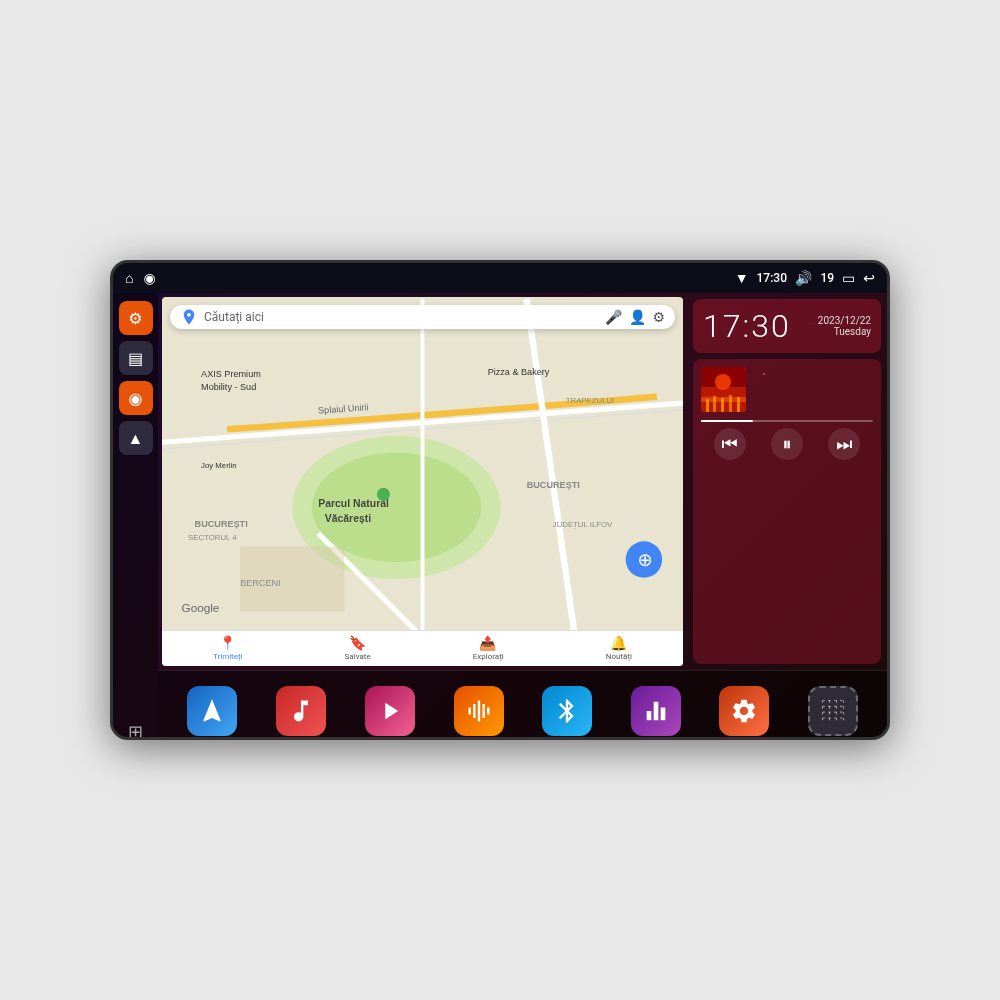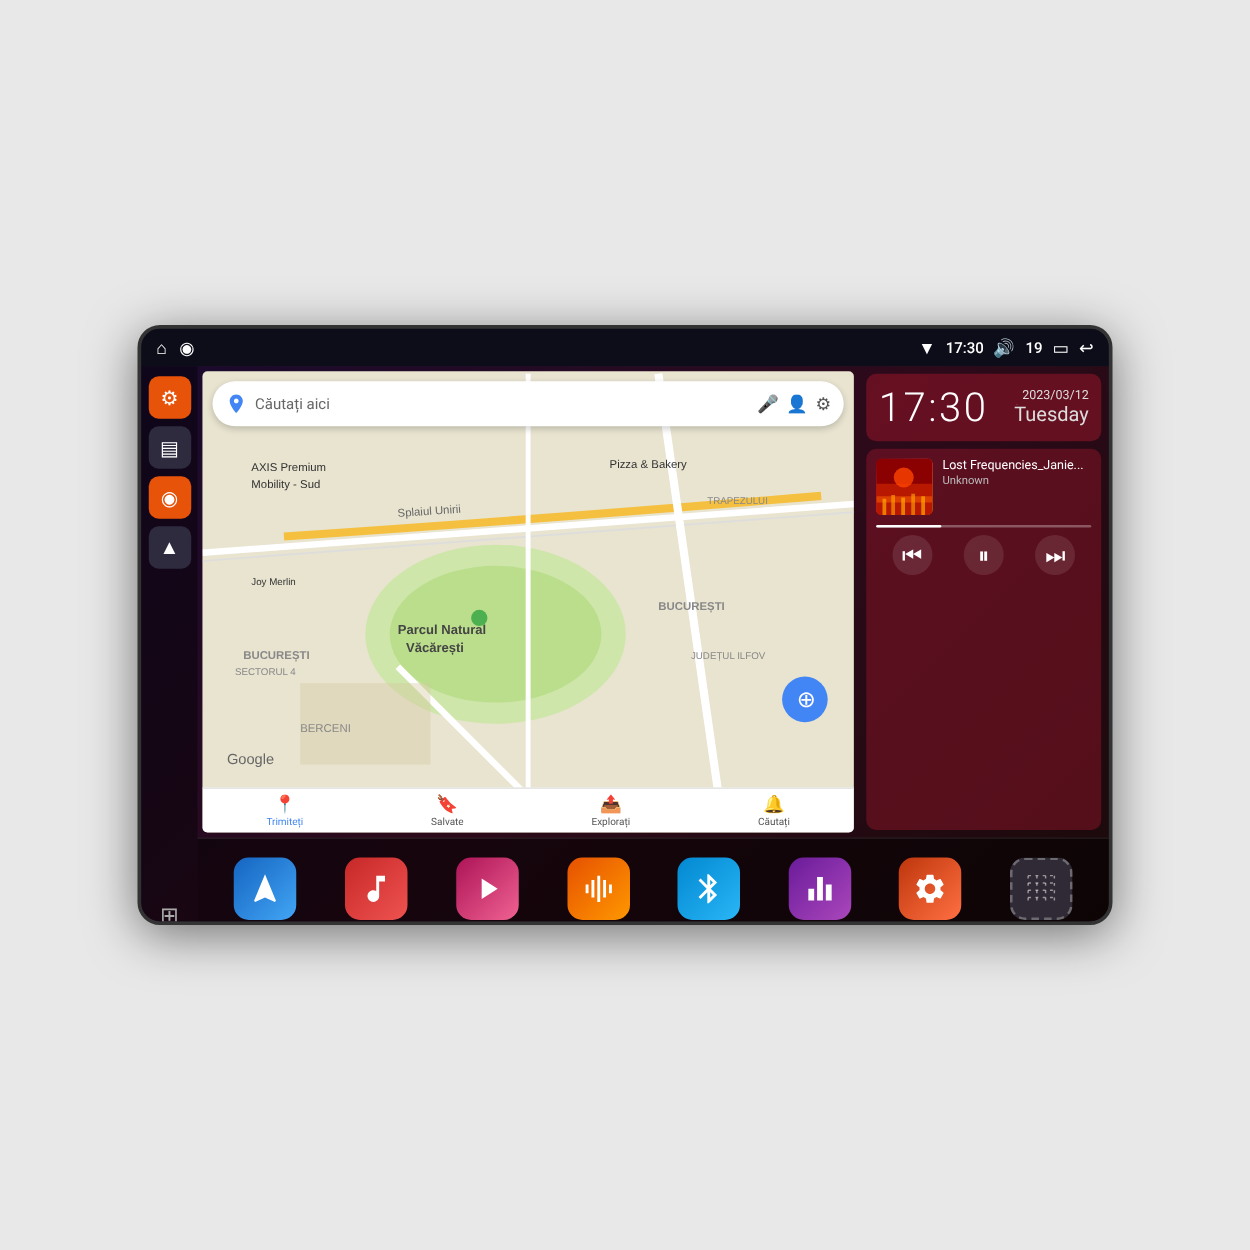--- a/index.html
+++ b/index.html
@@ -124,21 +124,21 @@
       border-radius: 4px;
       margin: 4px;
     }
     .map-search-bar {
       position: absolute;
       top: 8px;
       left: 8px;
       right: 8px;
       background: white;
       border-radius: 20px;
-      height: 36px;
+      height: 24px;
       display: flex;
       align-items: center;
       padding: 0 10px;
       box-shadow: 0 2px 6px rgba(0,0,0,0.2);
       z-index: 10;
     }
     .map-search-icon {
       width: 18px;
       height: 18px;
       margin-right: 6px;
@@ -213,21 +213,21 @@
     }
     .clock-date-info {
       text-align: right;
     }
     .clock-date {
       color: #ddd;
       font-size: 10px;
     }
     .clock-day {
       color: #ddd;
-      font-size: 16px;
+      font-size: 10px;
     }
 
     
     .music-widget {
       background: rgba(140, 20, 40, 0.5);
       border-radius: 8px;
       padding: 8px;
       flex: 1;
     }
     .music-info-row {
@@ -459,55 +459,51 @@
             <div class="map-nav-item">
               <span class="map-nav-icon">🔖</span>
               <span>Salvate</span>
             </div>
             <div class="map-nav-item">
               <span class="map-nav-icon">📤</span>
               <span>Explorați</span>
             </div>
             <div class="map-nav-item">
               <span class="map-nav-icon">🔔</span>
-              <span>Căutați</span>
+              <span>Noutăți</span>
             </div>
           </div>
         </div>
 
         <div class="right-panel">
 
           <div class="clock-widget">
             <span class="clock-time">17:30</span>
             <div class="clock-date-info">
-              <div class="clock-date">2023/03/12</div>
+              <div class="clock-date">2023/12/22</div>
               <div class="clock-day">Tuesday</div>
             </div>
           </div>
 
           <div class="music-widget">
             <div class="music-info-row">
               <div class="album-art">
 
                 <svg width="45" height="45" viewBox="0 0 45 45">
                   <rect width="45" height="45" fill="#8b0000"></rect>
                   <rect x="0" y="20" width="45" height="25" fill="#cc2200" opacity="0.7"></rect>
                   <circle cx="22" cy="15" r="8" fill="#ff4400" opacity="0.8"></circle>
                   <rect x="0" y="30" width="45" height="5" fill="#ff6600" opacity="0.5"></rect>
                   <rect x="5" y="32" width="3" height="13" fill="#ffaa00" opacity="0.7"></rect>
                   <rect x="12" y="29" width="3" height="16" fill="#ffaa00" opacity="0.6"></rect>
                   <rect x="20" y="31" width="3" height="14" fill="#ffaa00" opacity="0.7"></rect>
                   <rect x="28" y="28" width="3" height="17" fill="#ffaa00" opacity="0.6"></rect>
                   <rect x="36" y="30" width="3" height="15" fill="#ffaa00" opacity="0.7"></rect>
                 </svg>
               </div>
-              <div class="music-text">
-                <div class="music-title">Lost Frequencies_Janie...</div>
-                <div class="music-artist">Unknown</div>
-              </div>
             </div>
             <div class="music-progress">
               <div class="music-progress-fill"></div>
             </div>
             <div class="music-controls">
               <div class="music-btn">
                 <span>⏮</span>
               </div>
               <div class="music-btn">
                 <span>⏸</span>

